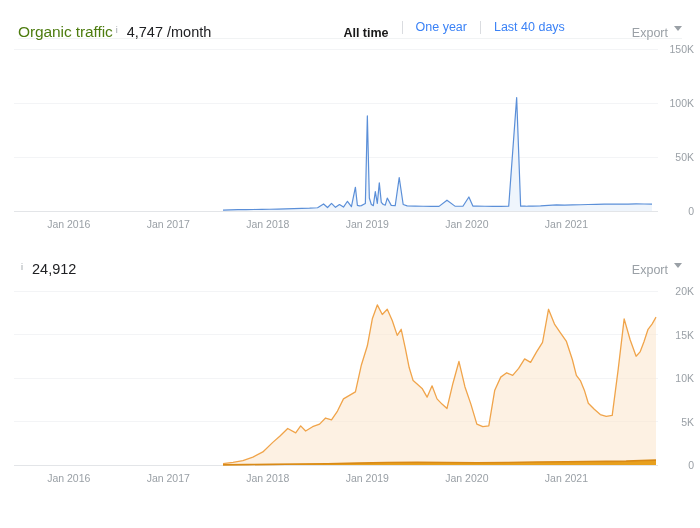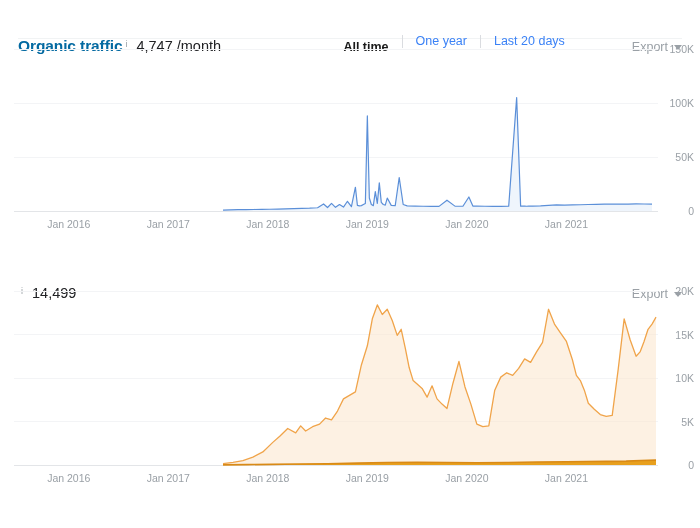--- a/index.html
+++ b/index.html
@@ -13,39 +13,38 @@
   .page { position: relative; width: 700px; height: 528px; overflow: hidden; background:#fff; }
 
   
   .sec-header {
     display: flex; align-items: baseline;
     padding: 0 18px;
     height: 38px;
   }
   .sec-title {
     font-size: 15.5px;
-    font-weight: bold;
-    color: #0369a1;
+    font-weight: normal;
+    color: #4d7c0f;
     letter-spacing: -0.1px;
     white-space: nowrap;
   }
   .info-i {
     font-size: 9px;
     color: #9aa0a6;
     margin-left: 3px;
     position: relative;
     top: -4px;
     font-style: normal;
   }
   .sec-value {
     font-size: 14.5px;
     color: #202124;
     margin-left: 9px;
     white-space: nowrap;
-    margin-top: 24px;
   }
   .spacer { flex: 1 1 auto; }
 
   .tabs { display: flex; align-items: center; gap: 0; }
   .tab {
     font-size: 12.5px;
     padding: 0 13px;
     white-space: nowrap;
     color: #3b82f6;
     cursor: pointer;
@@ -53,21 +52,21 @@
   }
   .tab.active { color: #1a1a1a; font-weight: bold; margin-top: 12px; }
   .tab-sep { width: 1px; height: 13px; background: #dadce0; align-self: center; }
 
   .export {
     font-size: 12.5px;
     color: #9aa0a6;
     margin-left: 22px;
     white-space: nowrap;
     cursor: pointer;
-    display: flex; align-items: center; gap: 6px; padding-left: 32px;
+    display: flex; align-items: flex-start; gap: 6px; padding-left: 32px;
   }
   .caret {
     width: 0; height: 0;
     border-left: 4px solid transparent;
     border-right: 4px solid transparent;
     border-top: 5px solid #9aa0a6;
     display: inline-block;
   }
   .chart-box { position: relative; }
   .divider {
@@ -84,21 +83,21 @@
   <div class="sec-header" style="padding-top:14px;">
     <span class="sec-title">Organic traffic</span>
     <i class="info-i">i</i>
     <span class="sec-value">4,747 /month</span>
     <span class="spacer"></span>
     <div class="tabs">
       <span class="tab active">All time</span>
       <span class="tab-sep"></span>
       <span class="tab">One year</span>
       <span class="tab-sep"></span>
-      <span class="tab">Last 20 days</span>
+      <span class="tab">Last 40 days</span>
     </div>
     <div class="export">
       <span>Export</span>
       <span class="caret"></span>
     </div>
   </div>
 
   <div class="divider"></div>
 
   <div class="chart-box" style="height:200px;">
@@ -117,21 +116,21 @@
         <text x="367.35394126738197" y="189" text-anchor="middle" font-size="10.5" fill="#9aa0a6" font-family="&quot;Liberation Sans&quot;, sans-serif">Jan 2019</text>
         <text x="466.89026275115276" y="189" text-anchor="middle" font-size="10.5" fill="#9aa0a6" font-family="&quot;Liberation Sans&quot;, sans-serif">Jan 2020</text>
         <text x="566.4265842349236" y="189" text-anchor="middle" font-size="10.5" fill="#9aa0a6" font-family="&quot;Liberation Sans&quot;, sans-serif">Jan 2021</text>
         <path d="M223.03 171.03 L229.99 170.81 L237.96 170.70 L245.92 170.60 L253.88 170.49 L261.85 170.38 L269.81 170.27 L277.77 170.06 L285.73 169.84 L293.70 169.62 L301.66 169.41 L309.62 169.19 L317.59 168.76 L323.56 164.98 L327.54 168.54 L331.52 164.44 L335.50 168.33 L339.48 165.52 L343.47 168.11 L347.45 162.28 L351.43 167.68 L355.41 148.24 L357.40 166.38 L359.39 166.82 L361.38 166.60 L363.37 165.52 L365.36 164.44 L367.35 76.96 L369.34 159.04 L371.34 165.52 L373.33 166.60 L375.32 152.56 L377.31 164.44 L379.30 143.92 L381.29 163.36 L383.28 165.52 L385.27 166.06 L387.26 159.04 L391.24 166.38 L395.22 166.60 L399.21 138.52 L403.19 165.52 L407.17 166.82 L415.13 167.03 L423.09 167.25 L431.06 167.46 L439.02 167.36 L446.98 161.20 L454.95 167.14 L462.91 167.25 L468.88 157.96 L472.86 167.03 L476.84 167.14 L484.81 167.25 L492.77 167.36 L500.73 167.46 L508.70 167.25 L516.66 58.60 L520.64 167.14 L524.62 167.03 L526.61 167.25 L528.60 167.14 L532.58 167.03 L540.55 166.82 L548.51 166.38 L556.47 165.95 L564.44 166.17 L572.40 165.95 L580.36 165.74 L588.32 165.52 L596.29 165.30 L604.25 165.09 L612.21 165.20 L620.18 164.98 L628.14 165.09 L636.10 164.87 L644.06 164.98 L652.03 165.09 L652.03 172.00 L223.03 172.00 Z" fill="#eaf1fb" fill-opacity="0.75" stroke="none"></path>
         <path d="M223.03 171.03 L229.99 170.81 L237.96 170.70 L245.92 170.60 L253.88 170.49 L261.85 170.38 L269.81 170.27 L277.77 170.06 L285.73 169.84 L293.70 169.62 L301.66 169.41 L309.62 169.19 L317.59 168.76 L323.56 164.98 L327.54 168.54 L331.52 164.44 L335.50 168.33 L339.48 165.52 L343.47 168.11 L347.45 162.28 L351.43 167.68 L355.41 148.24 L357.40 166.38 L359.39 166.82 L361.38 166.60 L363.37 165.52 L365.36 164.44 L367.35 76.96 L369.34 159.04 L371.34 165.52 L373.33 166.60 L375.32 152.56 L377.31 164.44 L379.30 143.92 L381.29 163.36 L383.28 165.52 L385.27 166.06 L387.26 159.04 L391.24 166.38 L395.22 166.60 L399.21 138.52 L403.19 165.52 L407.17 166.82 L415.13 167.03 L423.09 167.25 L431.06 167.46 L439.02 167.36 L446.98 161.20 L454.95 167.14 L462.91 167.25 L468.88 157.96 L472.86 167.03 L476.84 167.14 L484.81 167.25 L492.77 167.36 L500.73 167.46 L508.70 167.25 L516.66 58.60 L520.64 167.14 L524.62 167.03 L526.61 167.25 L528.60 167.14 L532.58 167.03 L540.55 166.82 L548.51 166.38 L556.47 165.95 L564.44 166.17 L572.40 165.95 L580.36 165.74 L588.32 165.52 L596.29 165.30 L604.25 165.09 L612.21 165.20 L620.18 164.98 L628.14 165.09 L636.10 164.87 L644.06 164.98 L652.03 165.09" fill="none" stroke="#5b8fd8" stroke-width="1.2" stroke-linejoin="round"></path>
       </svg>
   </div>
 
   <div class="sec-header" style="padding-top:22px;">
     <i class="info-i">i</i>
-    <span class="sec-value">14,499</span>
+    <span class="sec-value">24,912</span>
     <span class="spacer"></span>
     <div class="export">
       <span>Export</span>
       <span class="caret"></span>
     </div>
   </div>
 
   <div class="chart-box" style="height:218px;">
     <svg id="chart1" width="700" height="218">
         <line x1="14" x2="658" y1="188" y2="188" stroke="#e3e5e8" stroke-width="1" shape-rendering="crispEdges"></line>

